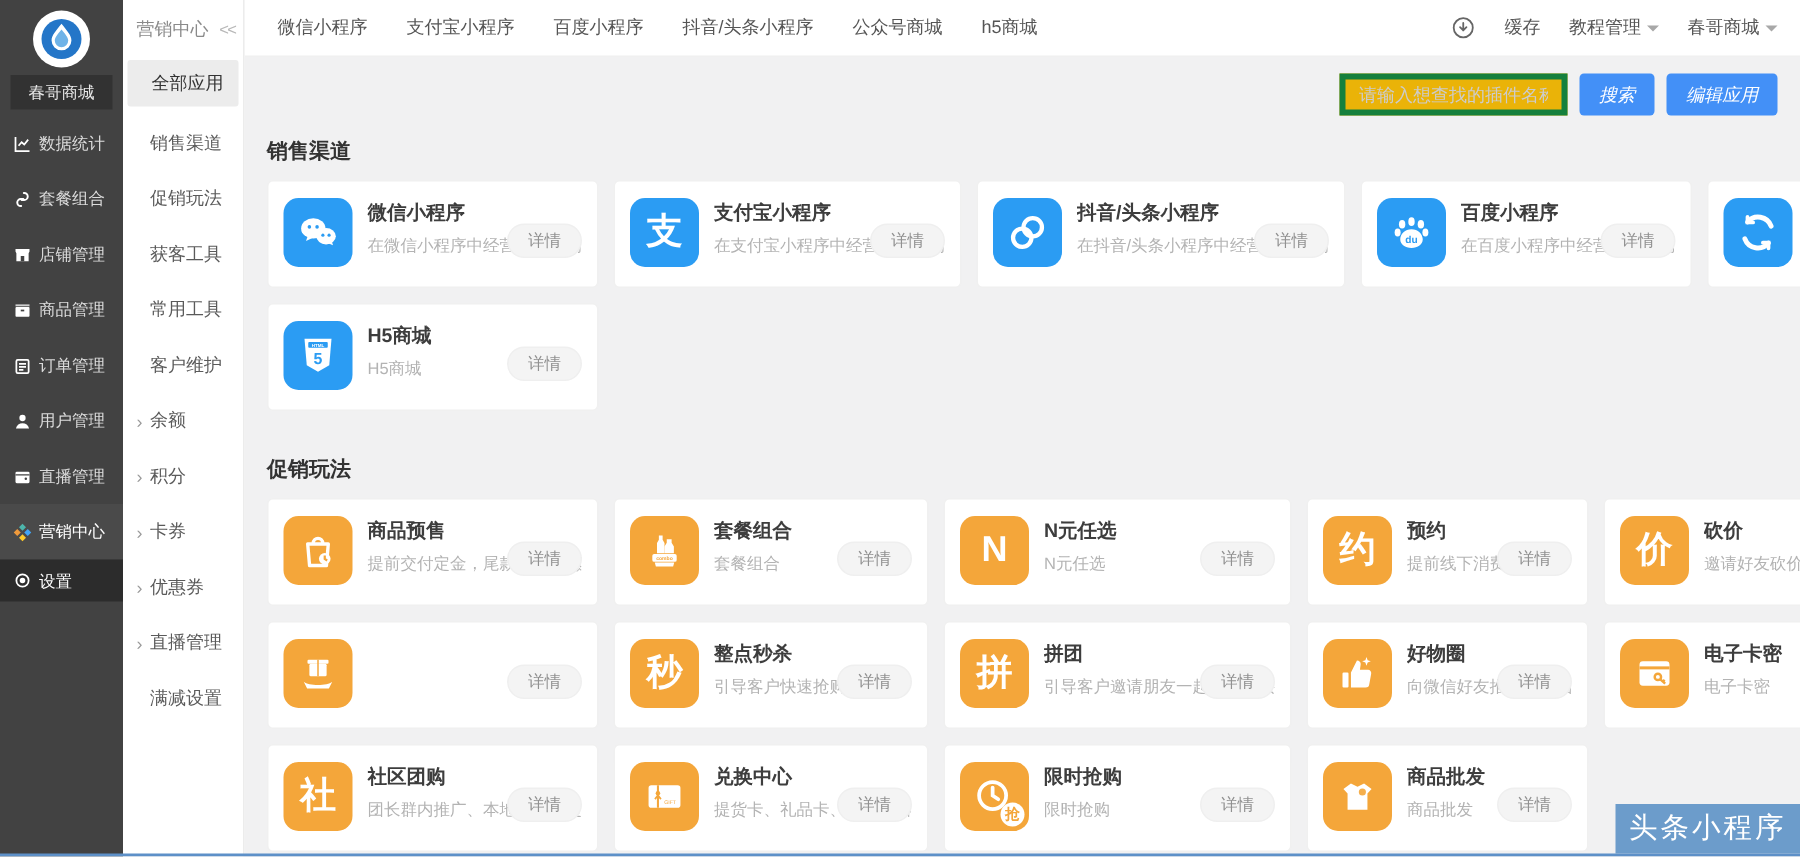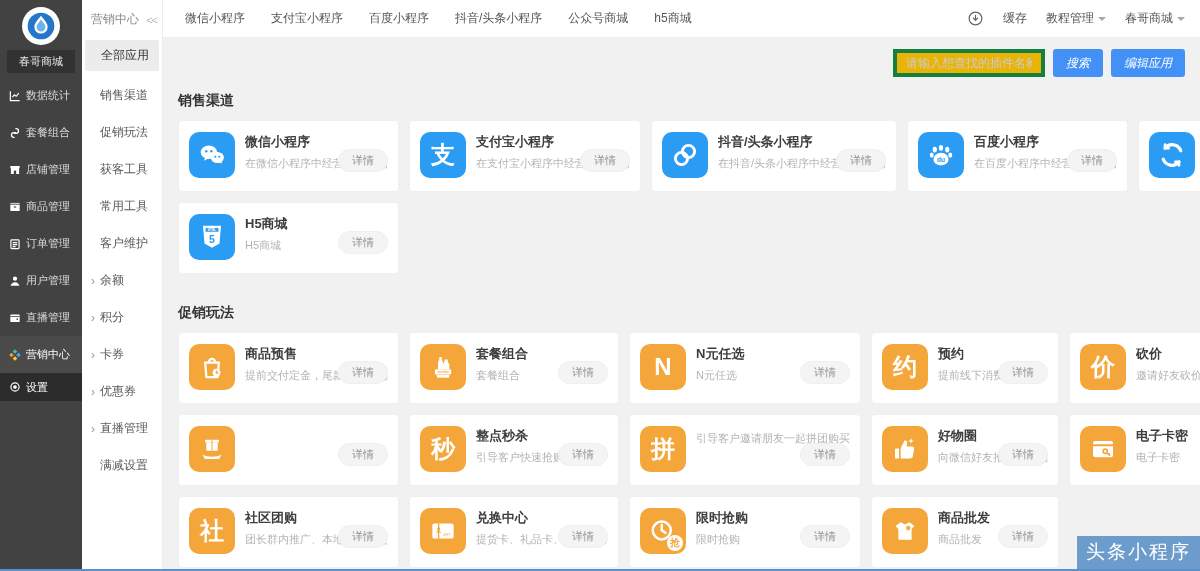--- a/index.html
+++ b/index.html
@@ -421,20 +421,21 @@
             <div class="card-title">整点秒杀</div>
             <div class="card-desc">引导客户快速抢购</div>
           </div>
           <button class="detail-btn">详情</button>
         </div>
         <div class="card">
           <div class="tile" style="background: rgb(244, 166, 58);">
             <span class="glyph">拼</span>
           </div>
           <div class="card-body">
+            <div class="card-title">拼团</div>
             <div class="card-desc">引导客户邀请朋友一起拼团购买</div>
           </div>
           <button class="detail-btn">详情</button>
         </div>
         <div class="card">
           <div class="tile" style="background: rgb(244, 166, 58);">
             <svg viewBox="0 0 24 24" fill="#fff">
               <rect x="4" y="11.5" width="3.2" height="8" rx=".6"></rect>
               <path d="M8.5 19.5v-8l3.2-6.5c1.3 0 2.1.9 2 2.1l-.4 2.9h4.3c1.1 0 1.9 1 1.7 2.1l-1 5.5a2 2 0 01-2 1.9z"></path>
               <path d="M16.8 3.2l.6 1.7 1.7.6-1.7.6-.6 1.7-.6-1.7-1.7-.6 1.7-.6z"></path>

